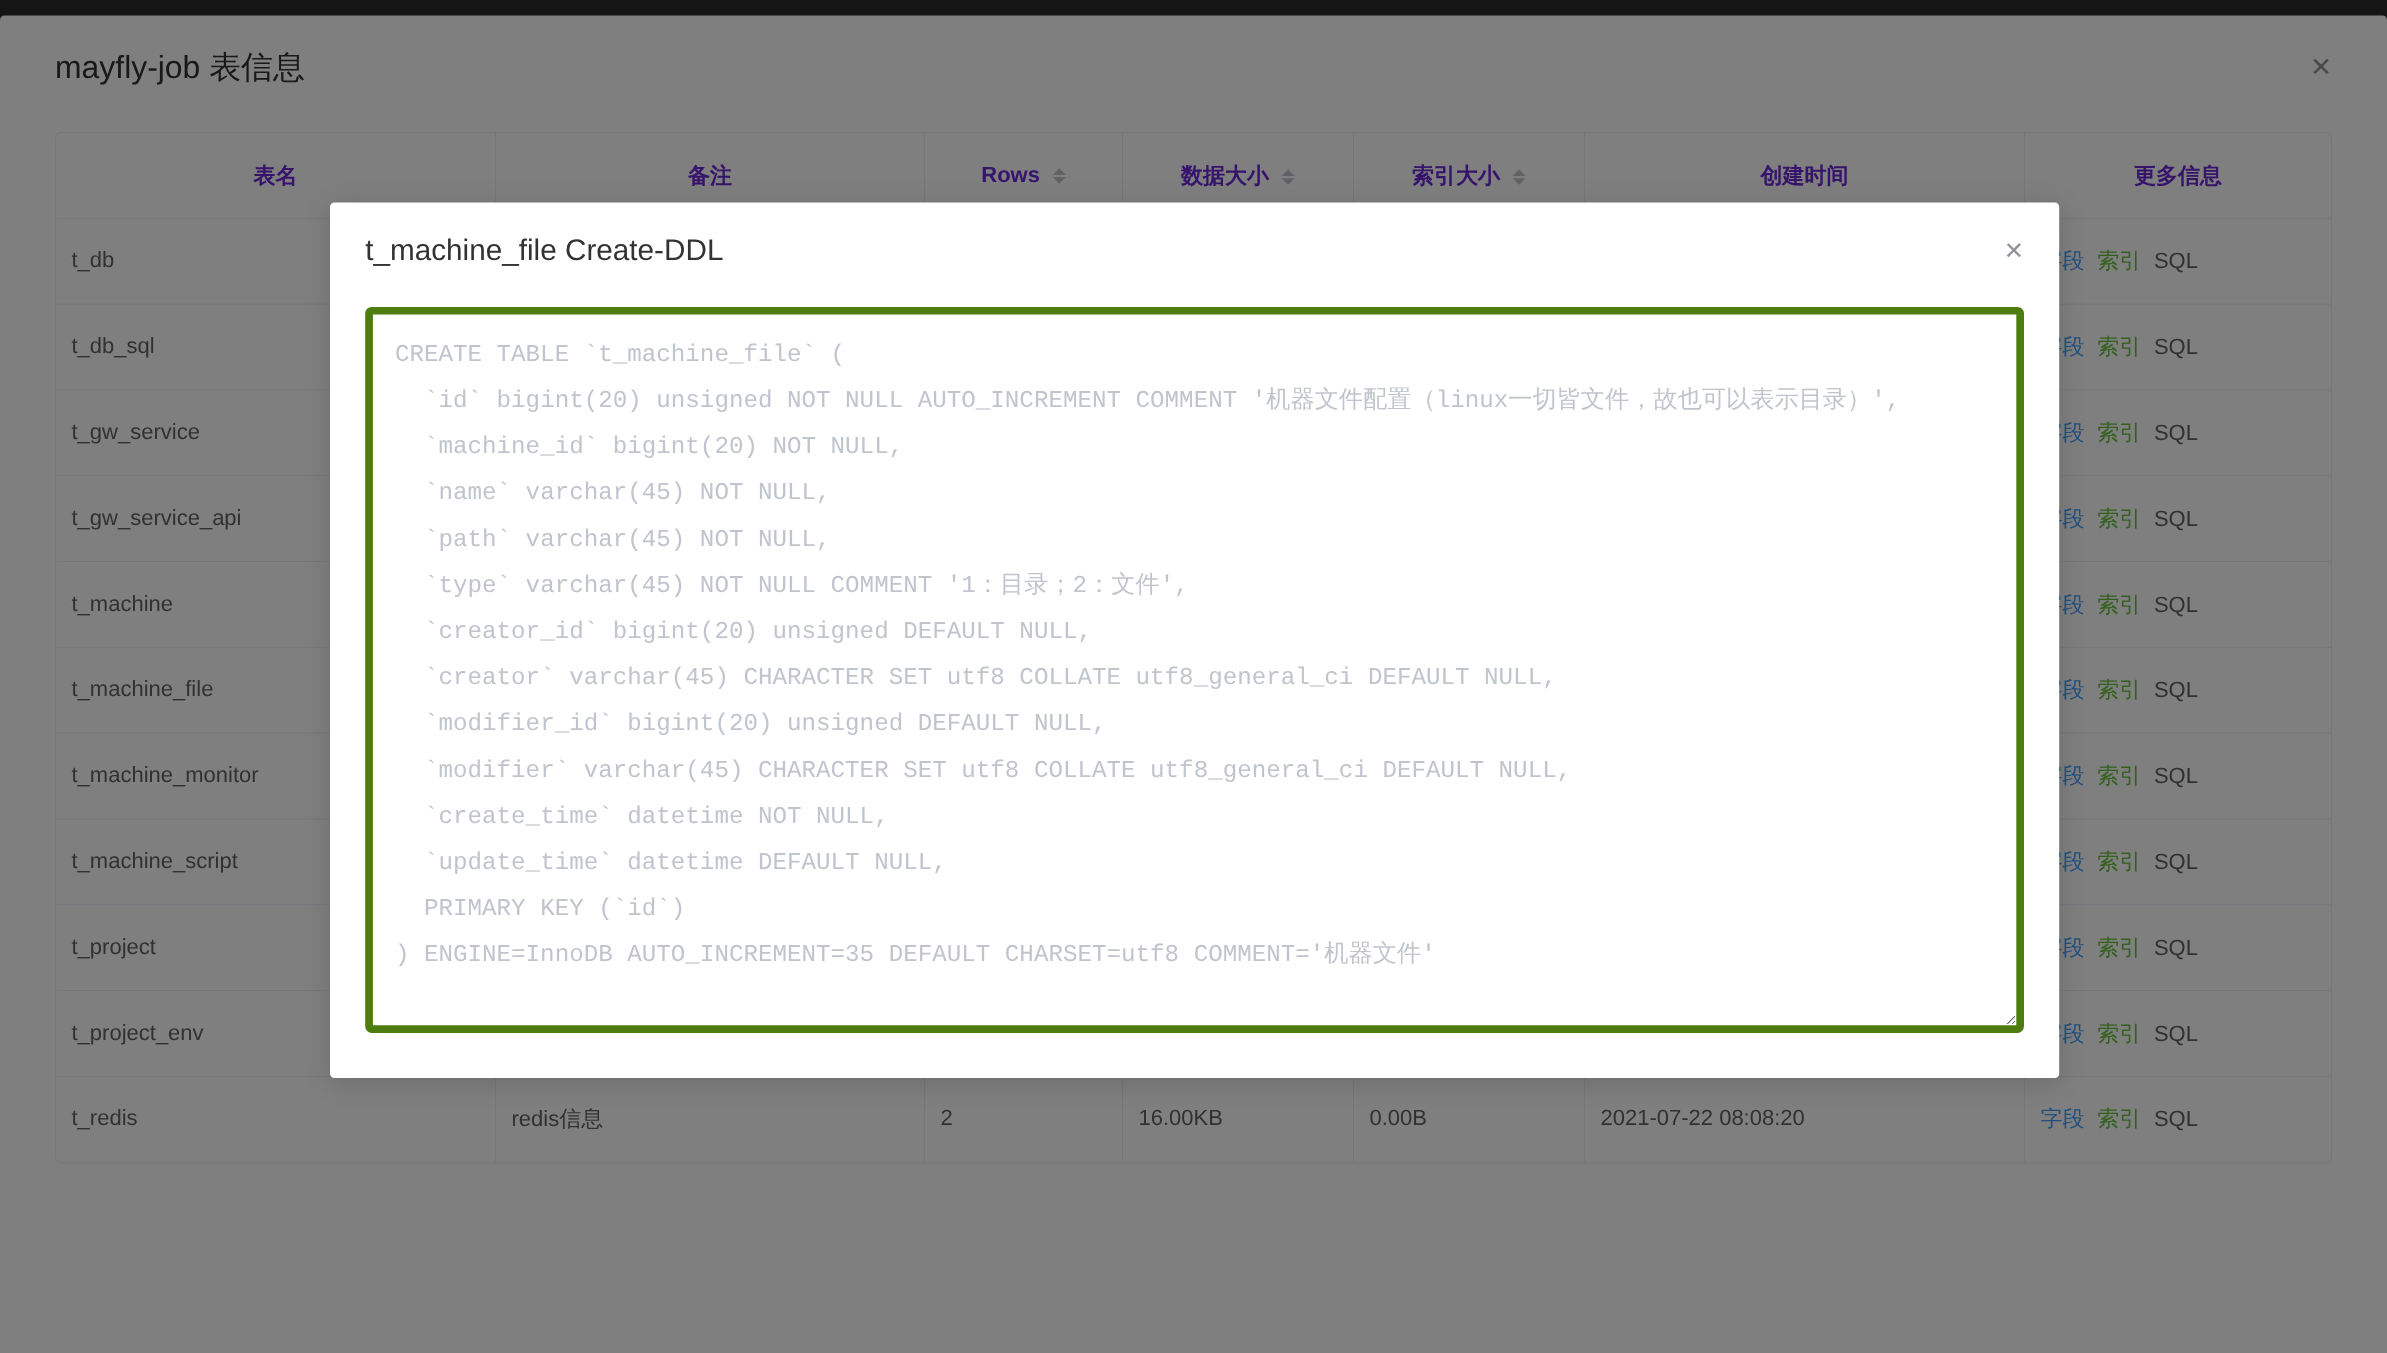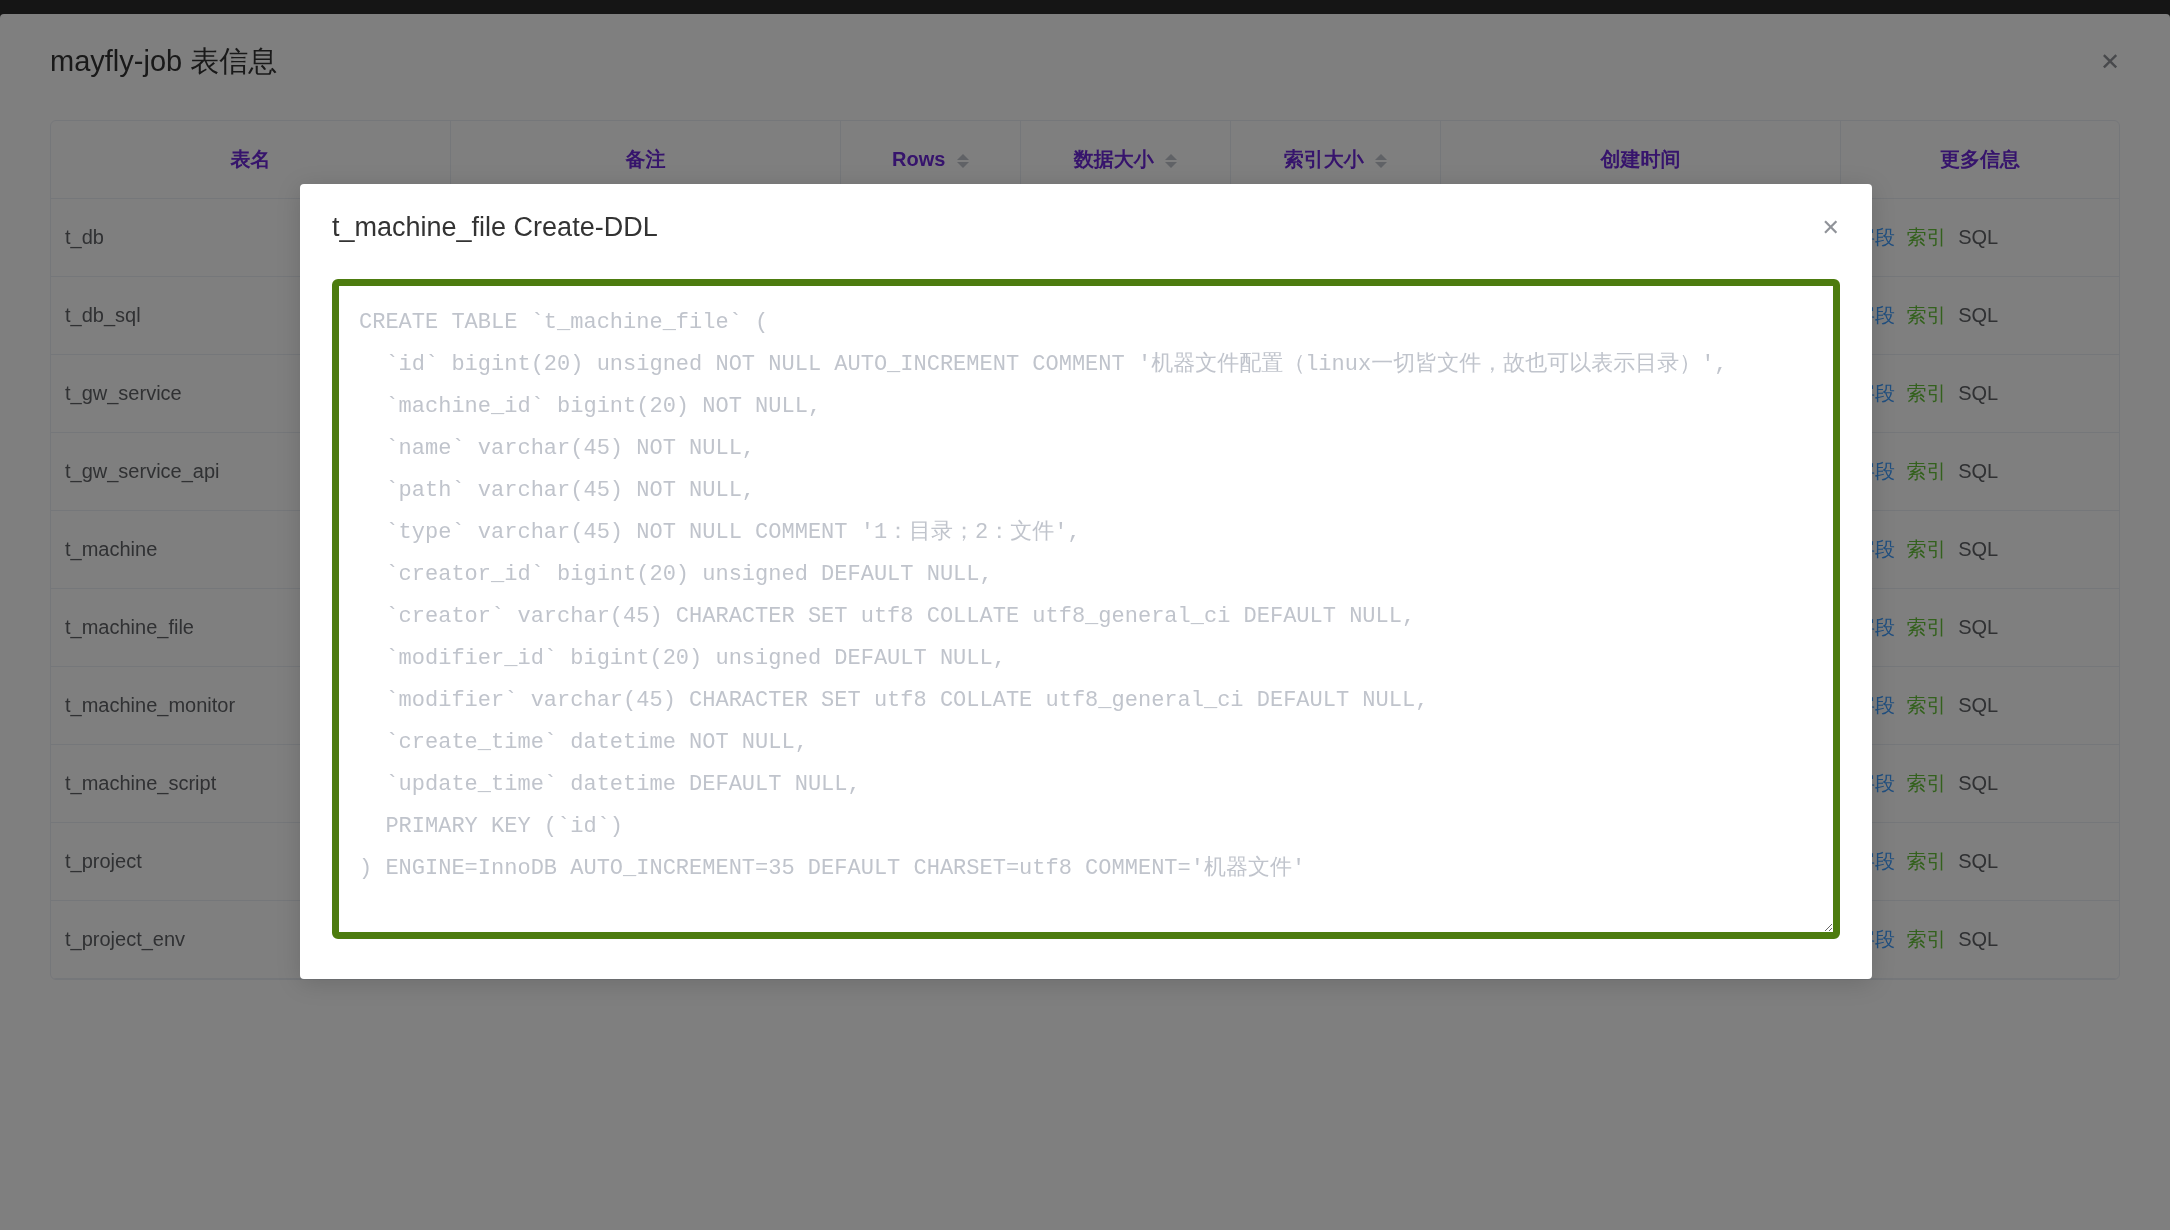--- a/index.html
+++ b/index.html
@@ -298,20 +298,33 @@
     <td class="col-rows"></td>
     <td class="col-datasize"></td>
     <td class="col-indexsize"></td>
     <td class="col-created"></td>
     <td class="col-more">
       <span class="link-blue">字段</span>
       <span class="link-green">索引</span>
       <span class="link-gray">SQL</span>
     </td>
           </tr>
+          <tr>
+    <td class="col-name">t_redis</td>
+    <td class="col-comment">redis信息</td>
+    <td class="col-rows">2</td>
+    <td class="col-datasize">16.00KB</td>
+    <td class="col-indexsize">0.00B</td>
+    <td class="col-created">2021-07-22 08:08:20</td>
+    <td class="col-more">
+      <span class="link-blue">字段</span>
+      <span class="link-green">索引</span>
+      <span class="link-gray">SQL</span>
+    </td>
+          </tr>
         </tbody>
     </table>
   </div>
 </div>
 
 <div class="backdrop"></div>
 
 <div class="ddl-modal">
   <div class="ddl-header">
     <div class="ddl-title">t_machine_file Create-DDL</div>

